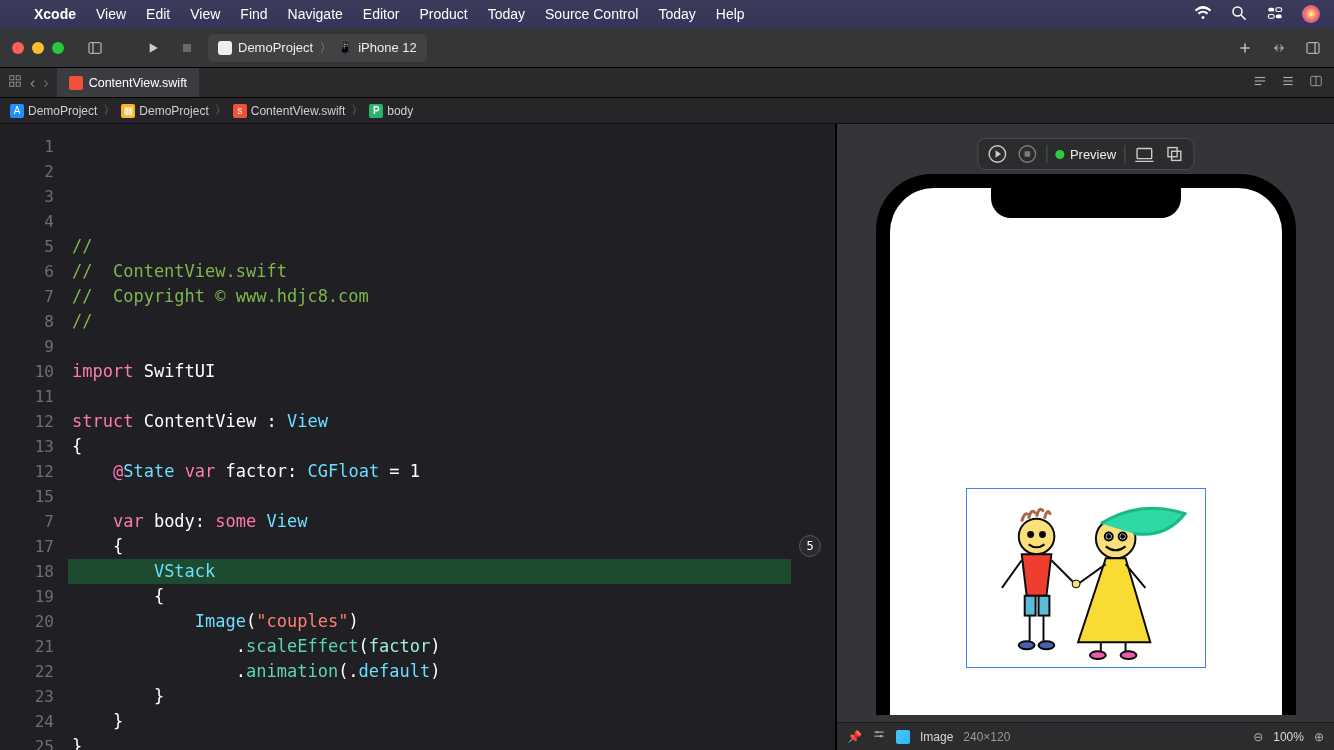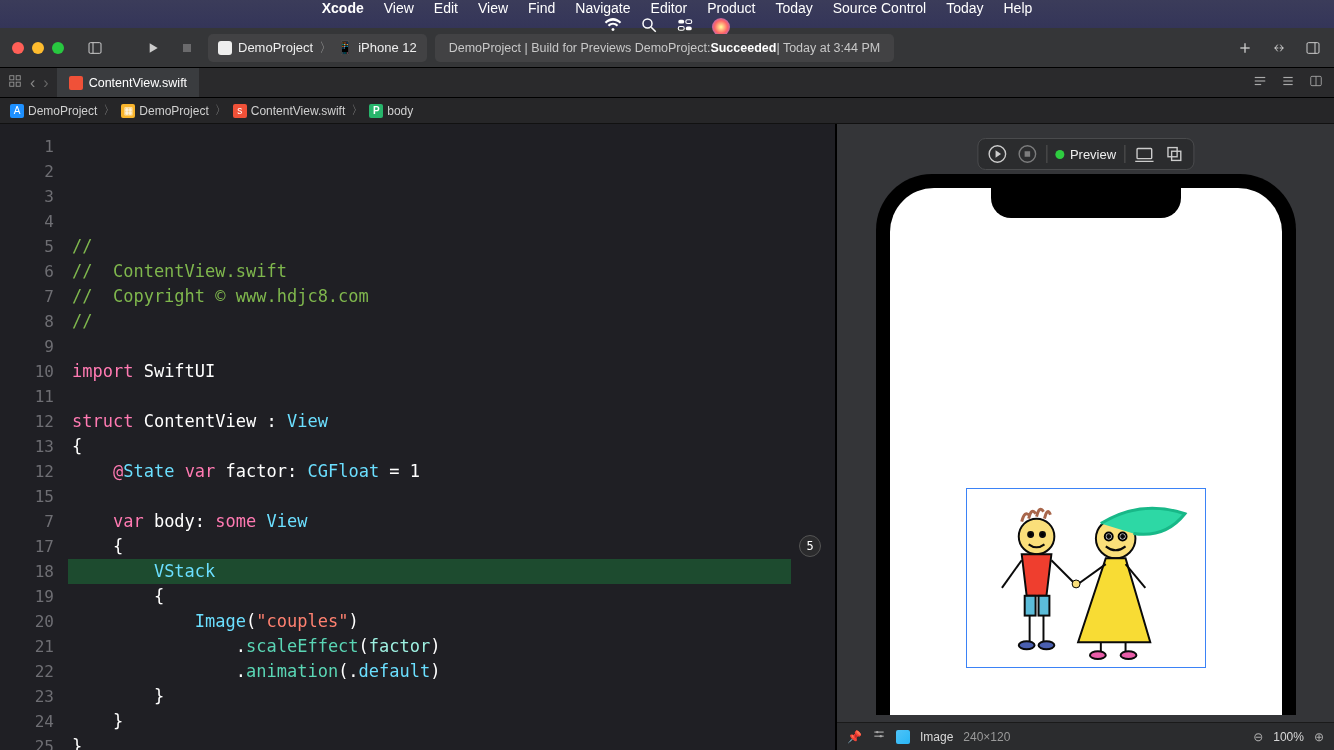--- a/index.html
+++ b/index.html
@@ -11,25 +11,24 @@
   overflow: hidden;
   color: #d4d4d4;
 }
 
 
 .macos-menubar {
   height: 28px;
   background: linear-gradient(to bottom, #3b3c5a, #343559);
   display: flex;
   align-items: center;
-  padding: 0 24px;
+  padding: 0 14px;
   color: #fff;
   font-size: 14px;
   justify-content: space-between;
-  flex-direction: column;
 }
 .menubar-left { display: flex; align-items: center; gap: 20px; }
 .menubar-left .apple { font-size: 17px; }
 .menubar-left .app-name { font-weight: 700; }
 .menubar-left .mitem { cursor: default; }
 .menubar-right { display: flex; align-items: center; gap: 18px; }
 .menubar-right svg, .menubar-right .statusicon { width: 18px; height: 18px; fill: #fff; }
 
 
 .xcode-toolbar {
@@ -317,25 +316,20 @@
       <svg viewBox="0 0 24 24">
         <rect x="6" y="6" width="12" height="12" fill="#ccc"></rect>
       </svg>
     </div>
   <div class="scheme">
     <span style="width:14px;height:14px;background:#eee;border-radius:3px;display:inline-block"></span>
     <span>DemoProject</span>
     <span style="color:#999">〉</span>
     <span style="width:14px;height:14px;display:inline-flex;align-items:center;justify-content:center;">📱</span>
     <span>iPhone 12</span>
-  </div>
-  <div class="statusbar">
-    <span>DemoProject | Build for Previews DemoProject: </span>
-    <span class="succ">Succeeded</span>
-    <span> | Today at 3:44 PM</span>
   </div>
   <div class="tb-spacer"></div>
   <div class="tb-icon">
       <svg viewBox="0 0 24 24">
         <line x1="12" y1="5" x2="12" y2="19" stroke="#ccc" stroke-width="2"></line>
         <line x1="5" y1="12" x2="19" y2="12" stroke="#ccc" stroke-width="2"></line>
       </svg>
     </div>
   <div class="tb-icon">
       <svg viewBox="0 0 24 24">

